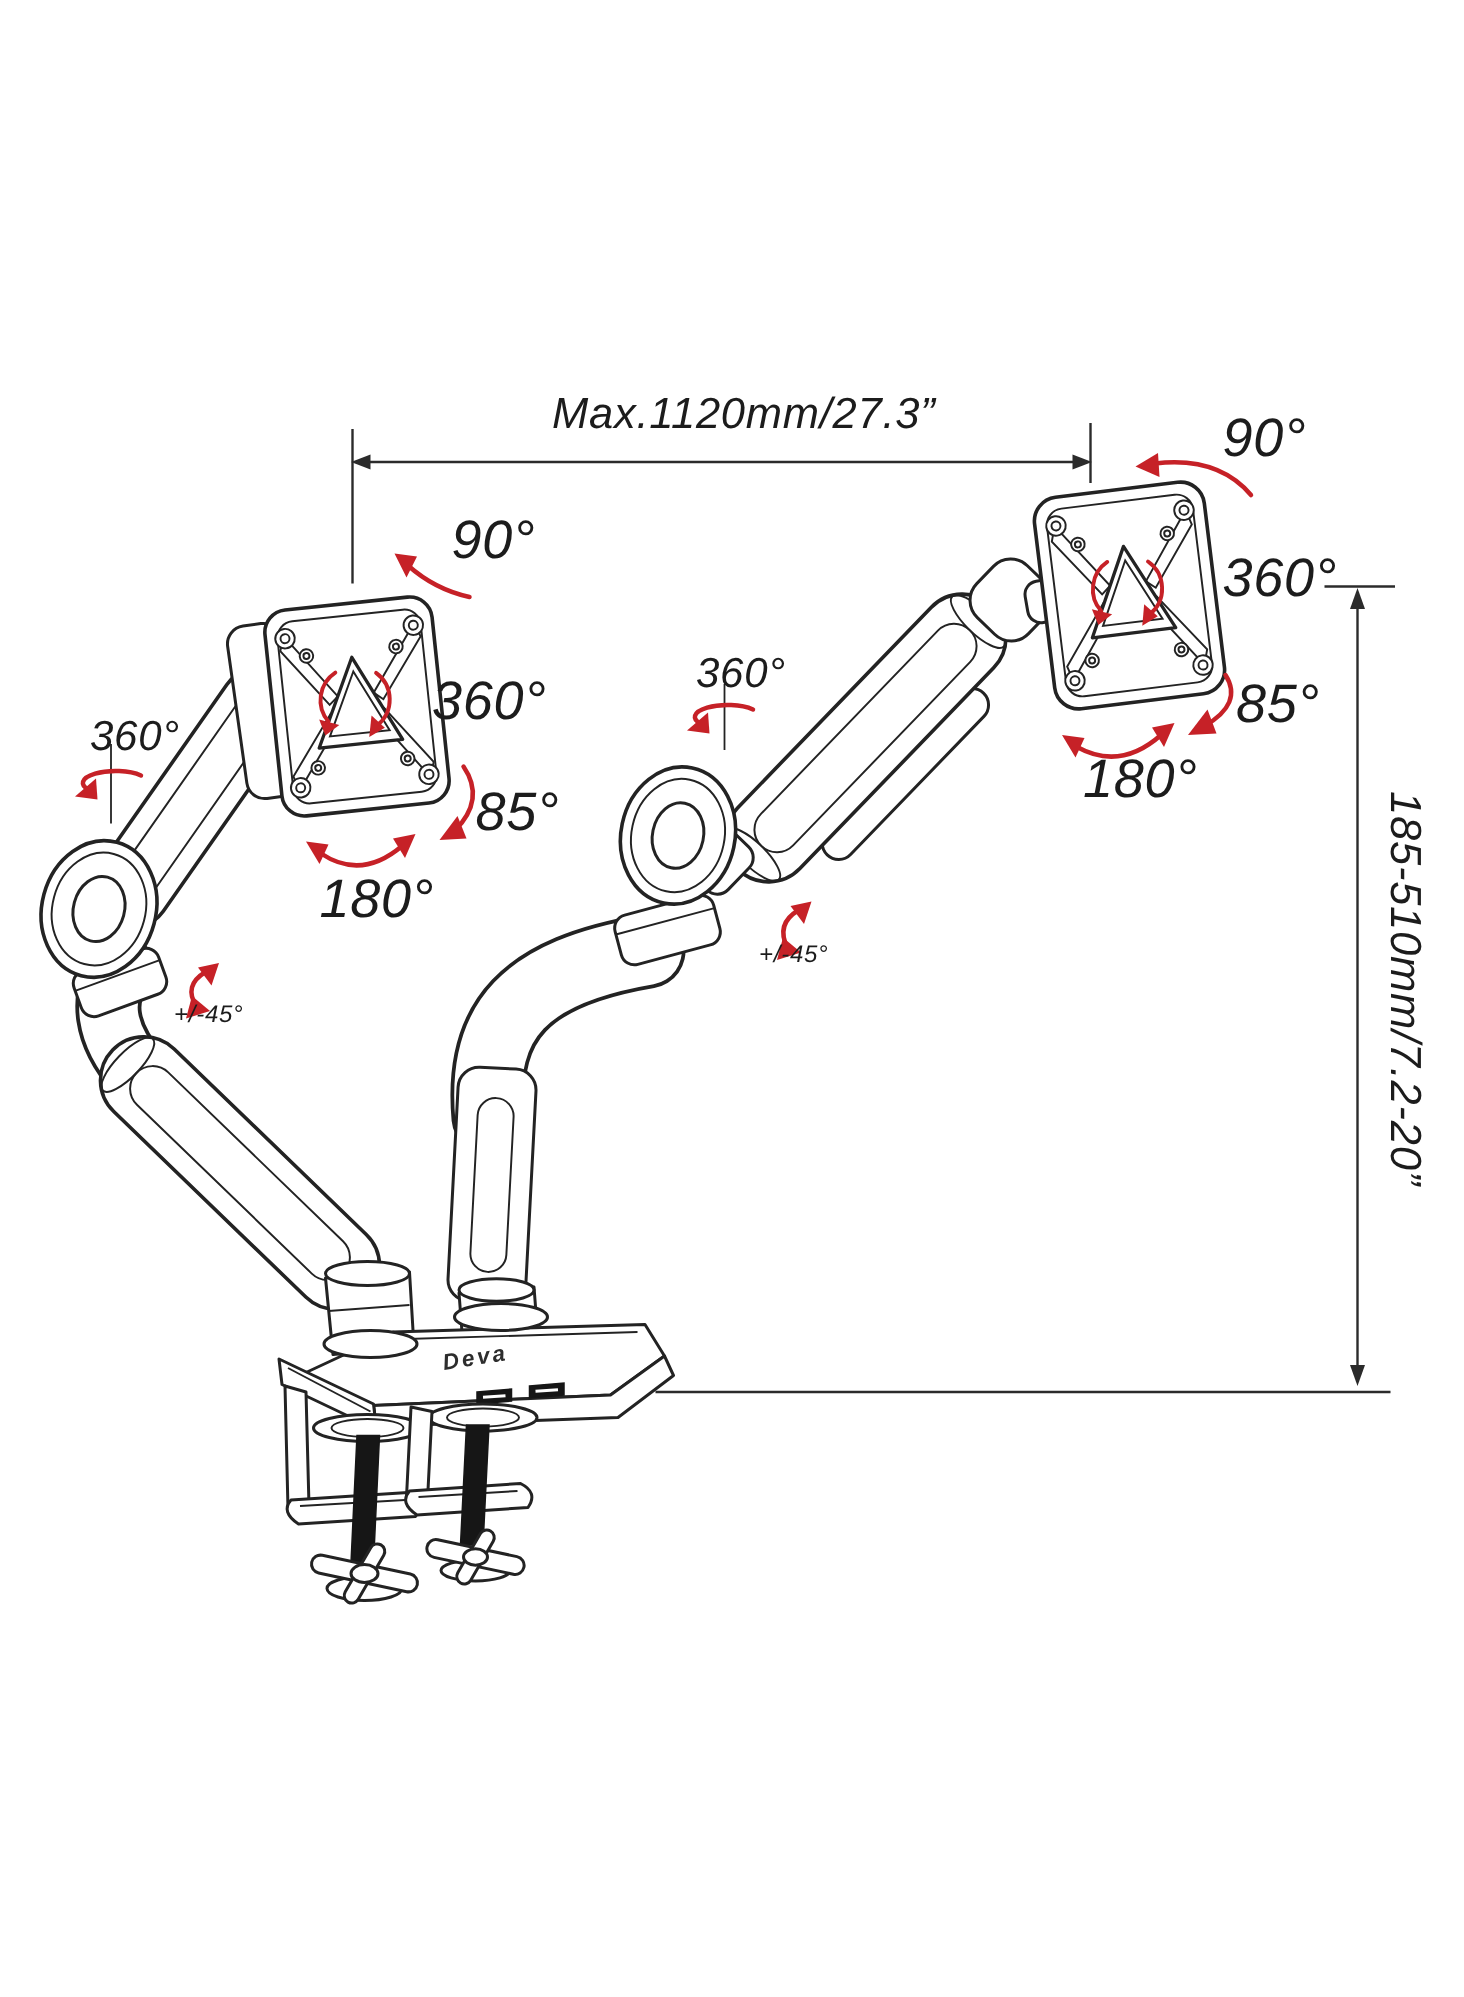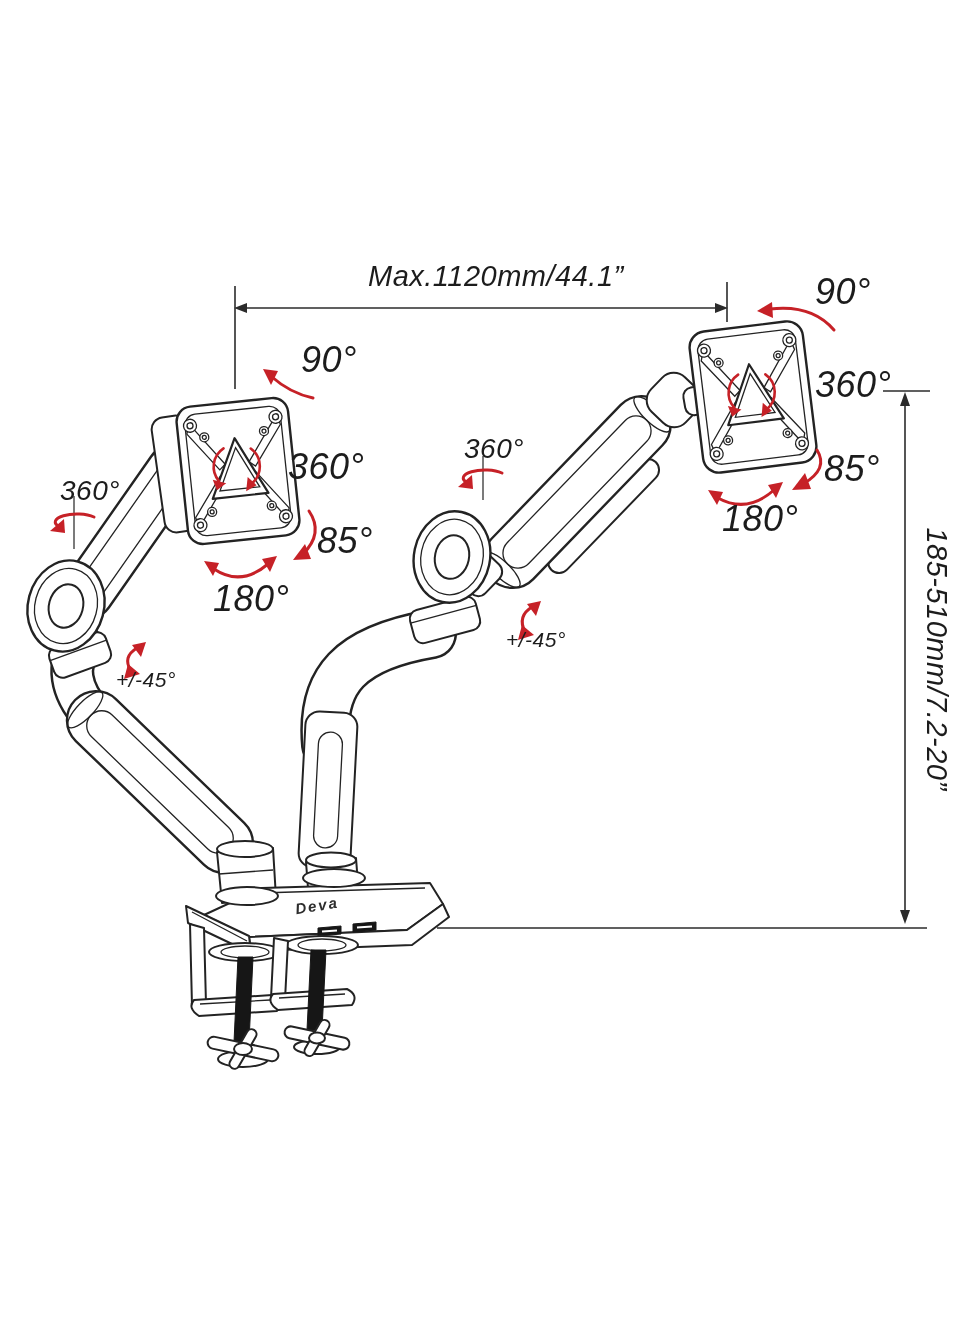--- a/index.html
+++ b/index.html
@@ -5,21 +5,21 @@
   html,body{margin:0;padding:0;background:#fff;}
   #canvas{
     position:relative;width:976px;height:1331px;background:#ffffff;
     font-family:"Liberation Sans",sans-serif;overflow:hidden;
   }
   svg{position:absolute;left:0;top:0;}
   .lbl{
     position:absolute;font-style:italic;color:#1c1c1c;line-height:1;
     white-space:nowrap;font-size:36px;letter-spacing:0.5px;
   }
-  .lbl.small{font-size:21px;}
+  .lbl.small{font-size:16px;}
   .lbl.dim{font-size:29px;}
   #height-label{
     transform:translate(-50%,-50%) rotate(90deg);
     left:936px;top:659px;
   }
   #base-logo{
     font-size:15px;font-weight:600;font-style:italic;color:#2d2d2d;
     transform:rotate(-9deg);letter-spacing:2px;
   }
   
@@ -306,21 +306,21 @@
     <polygon class="redh" points="708,490 723,492 717,505"></polygon>
     <polygon class="redh" points="783,482 768,485 776,498"></polygon>
   </g>
   <g>
     <path class="red" d="M 525,632 Q 517,616 532,607"></path>
     <polygon class="redh" points="518,640 522,625 534,635"></polygon>
     <polygon class="redh" points="541,601 527,604 536,616"></polygon>
   </g>
 </svg>
 
-  <div class="lbl dim" style="left:368px;top:262px;">Max.1120mm/44.1”</div>
+  <div class="lbl dim" style="left:368px;top:262px;">Max.1120mm/27.3”</div>
   <div class="lbl dim" id="height-label">185-510mm/7.2-20”</div>
 
   <div class="lbl" style="left:301px;top:342px;">90°</div>
   <div class="lbl" style="left:288px;top:449px;">360°</div>
   <div class="lbl" style="left:60px;top:477px;font-size:28px;">360°</div>
   <div class="lbl" style="left:317px;top:523px;">85°</div>
   <div class="lbl" style="left:213px;top:581px;">180°</div>
   <div class="lbl small" style="left:116px;top:669px;">+/-45°</div>
 
   <div class="lbl" style="left:815px;top:274px;">90°</div>

